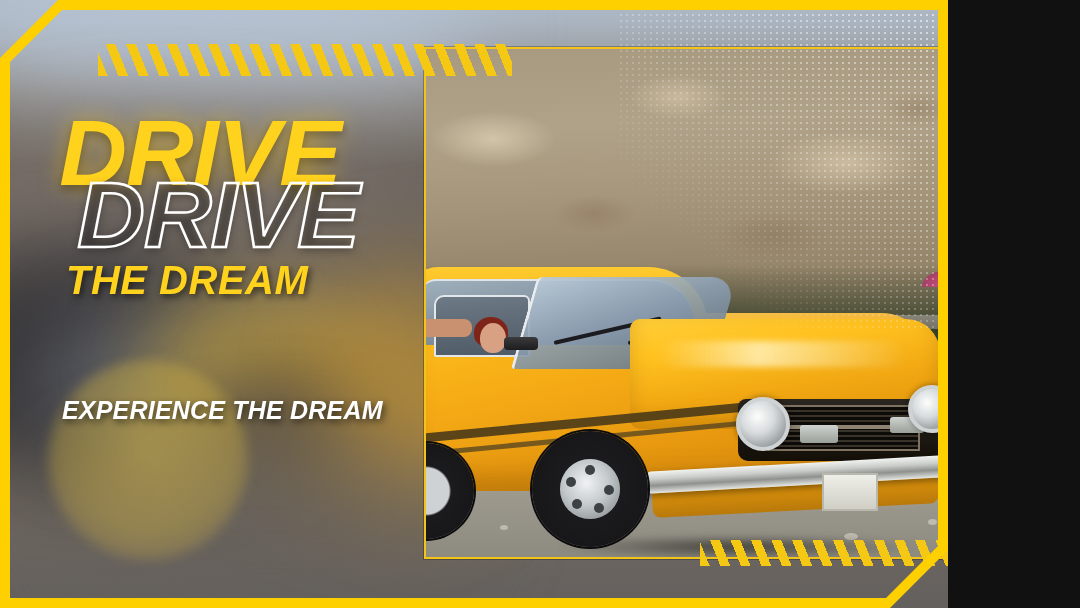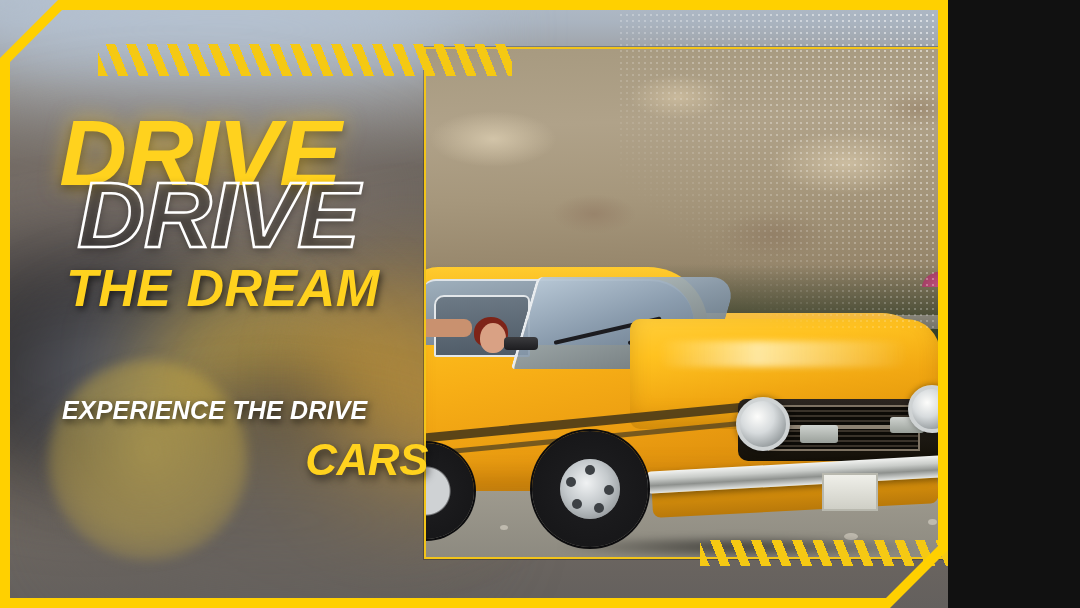--- a/index.html
+++ b/index.html
@@ -296,21 +296,21 @@
     font-size:92px; line-height:.9; font-weight:bold; font-style:italic;
     letter-spacing:-1px;
     color:transparent;
     -webkit-text-stroke:2.5px #ffffff;
     transform:scaleX(1.02);
     white-space:nowrap;
     text-shadow:0 3px 10px rgba(0,0,0,.35);
   }
   .the-dream{
     position:absolute; left:66px; top:258px;
-    font-size:52px; font-weight:bold; font-style:italic; letter-spacing:.5px;
+    font-size:40px; font-weight:bold; font-style:italic; letter-spacing:.5px;
     color:#ffd21e;
     text-shadow:2px 3px 7px rgba(0,0,0,.62);
     white-space:nowrap;
   }
 
   .sub-block{ position:absolute; left:62px; top:396px; width:370px; }
   .experience{
     font-size:25px; font-weight:bold; font-style:italic; letter-spacing:.2px;
     color:#ffffff;
     text-shadow:2px 3px 7px rgba(0,0,0,.65);
@@ -415,21 +415,20 @@
 
   <div class="headline">
     <div class="drive-stack">
       <div class="drive-solid">DRIVE</div>
       <div class="drive-outline">DRIVE</div>
     </div>
   </div>
   <div class="the-dream">THE DREAM</div>
 
   <div class="sub-block">
-    <div class="experience">EXPERIENCE THE DRIVE</div>
-    <div class="cars">CARS</div>
+    <div class="experience">EXPERIENCE THE DREAM</div>
   </div>
 
   <div class="frame">
     <div class="frame-mask"></div>
   </div>
 
 </div>
 
 </body></html>

